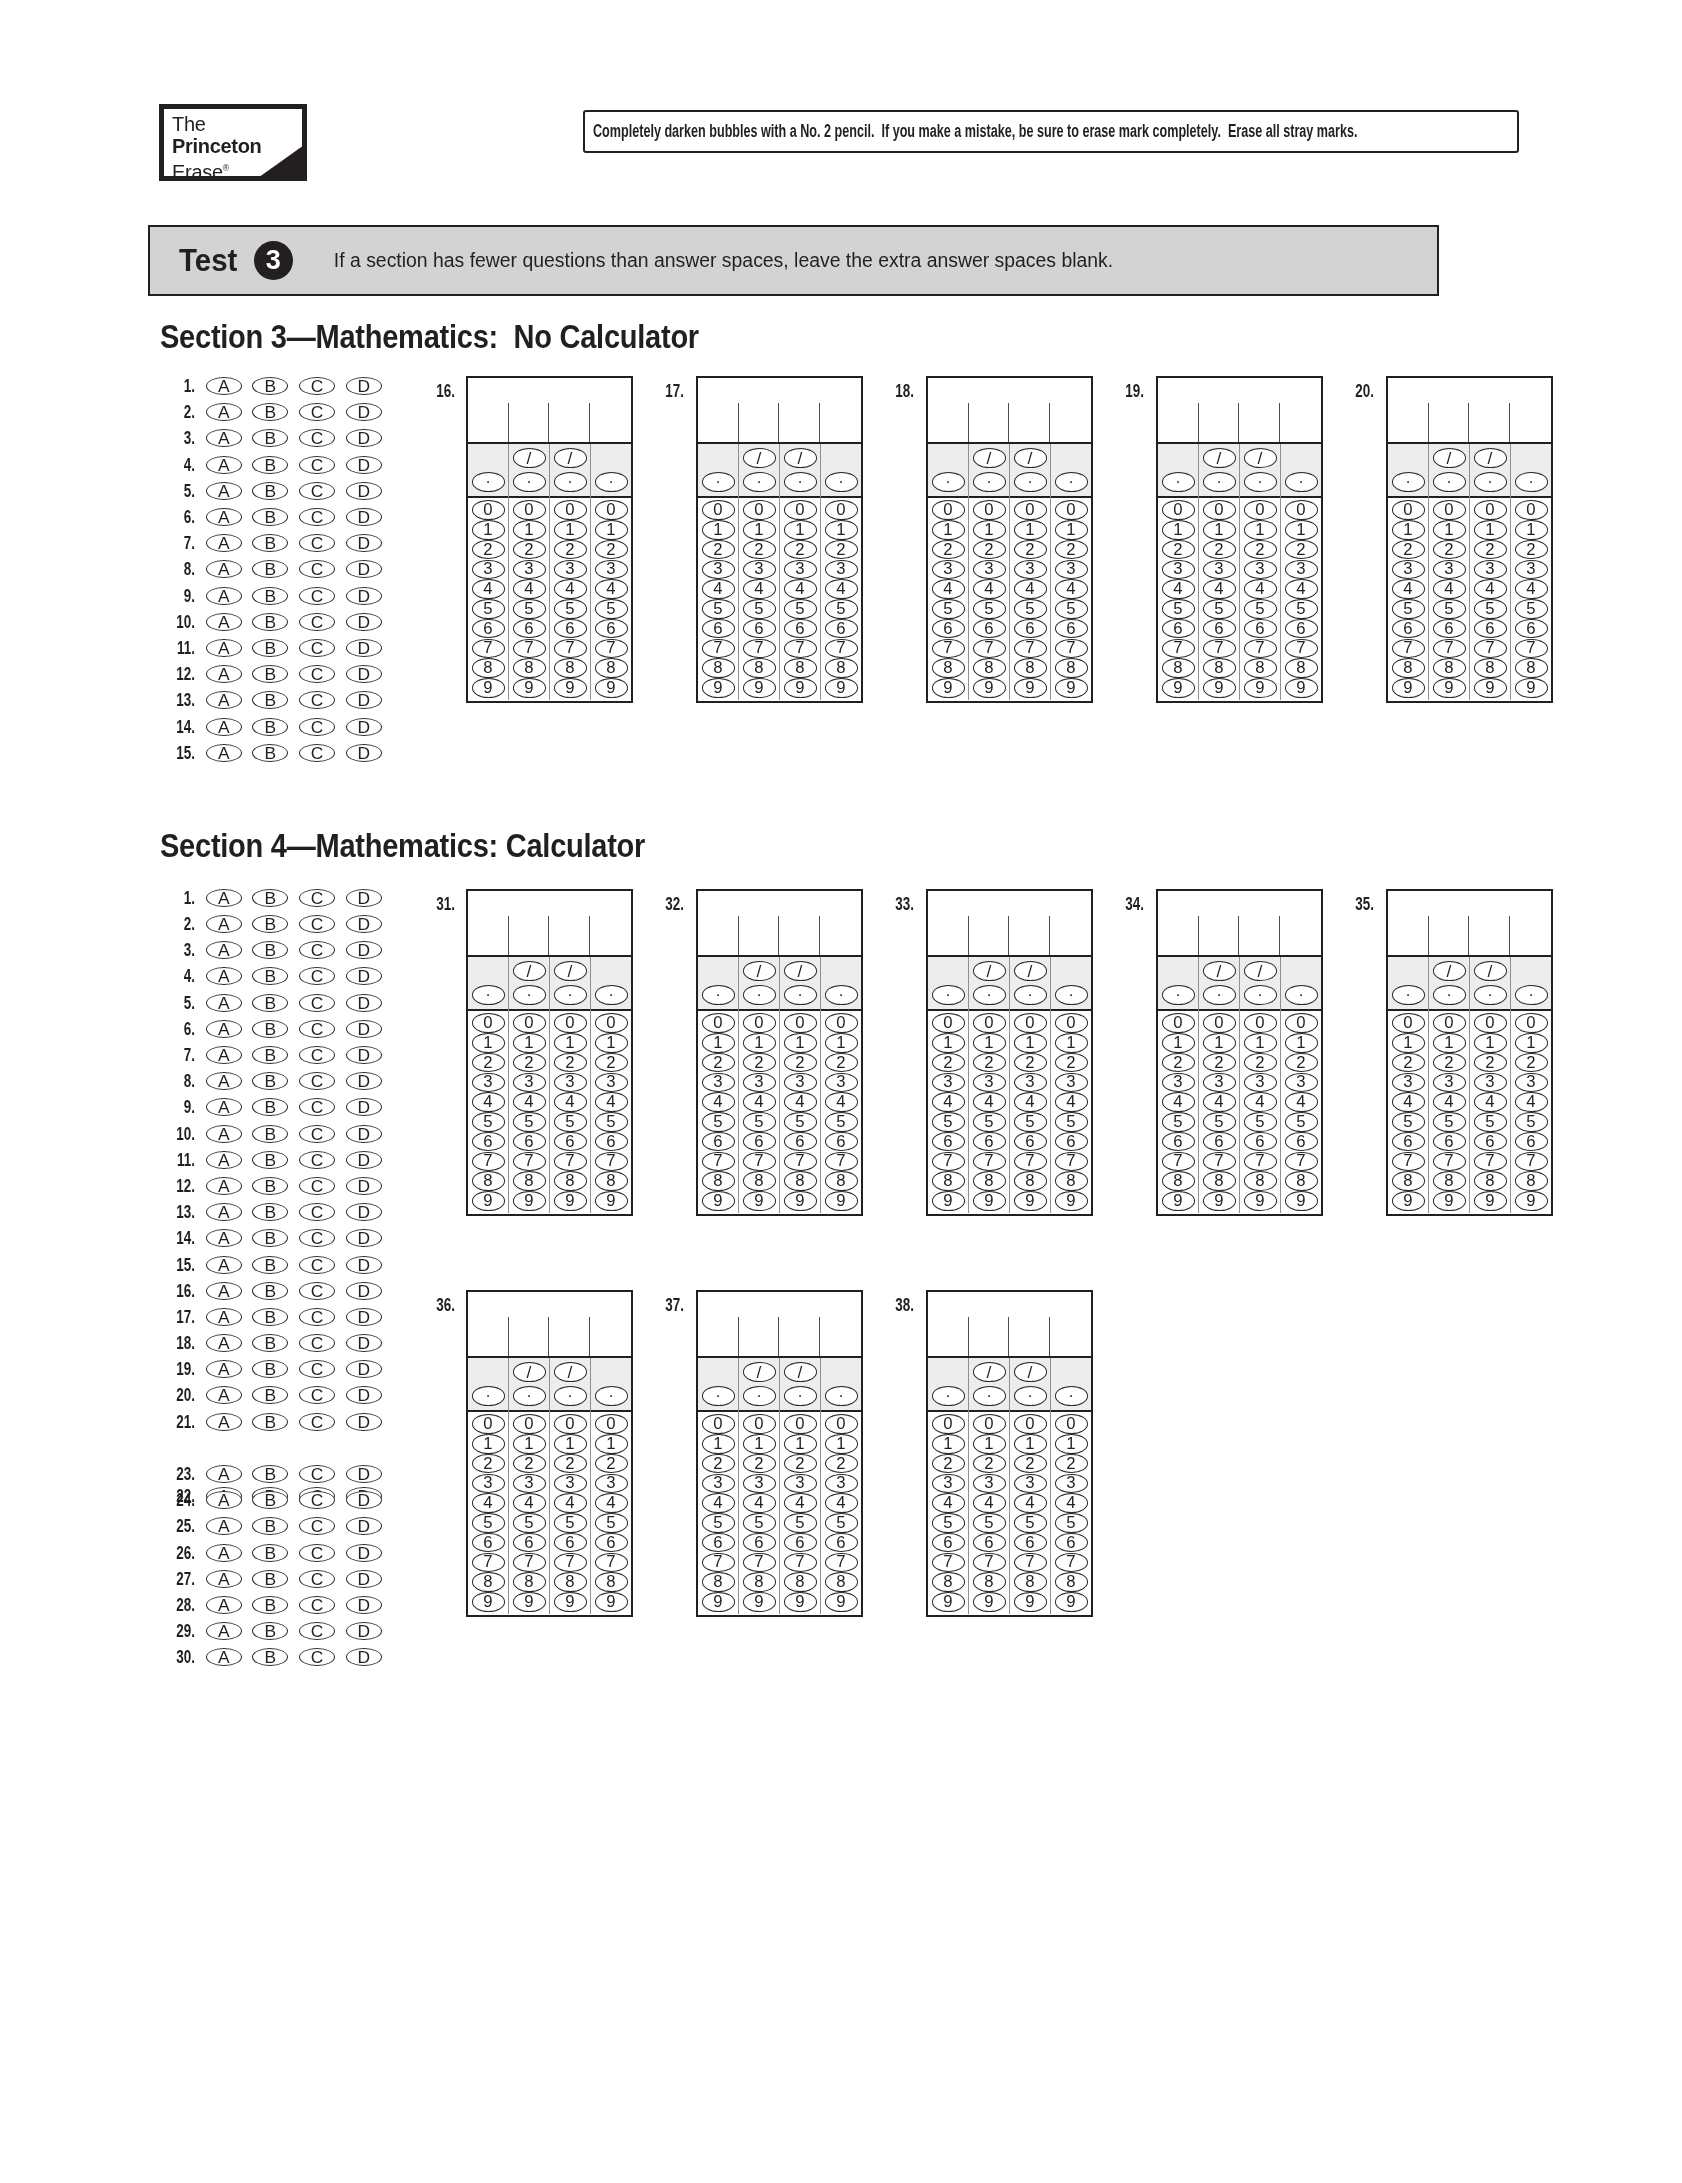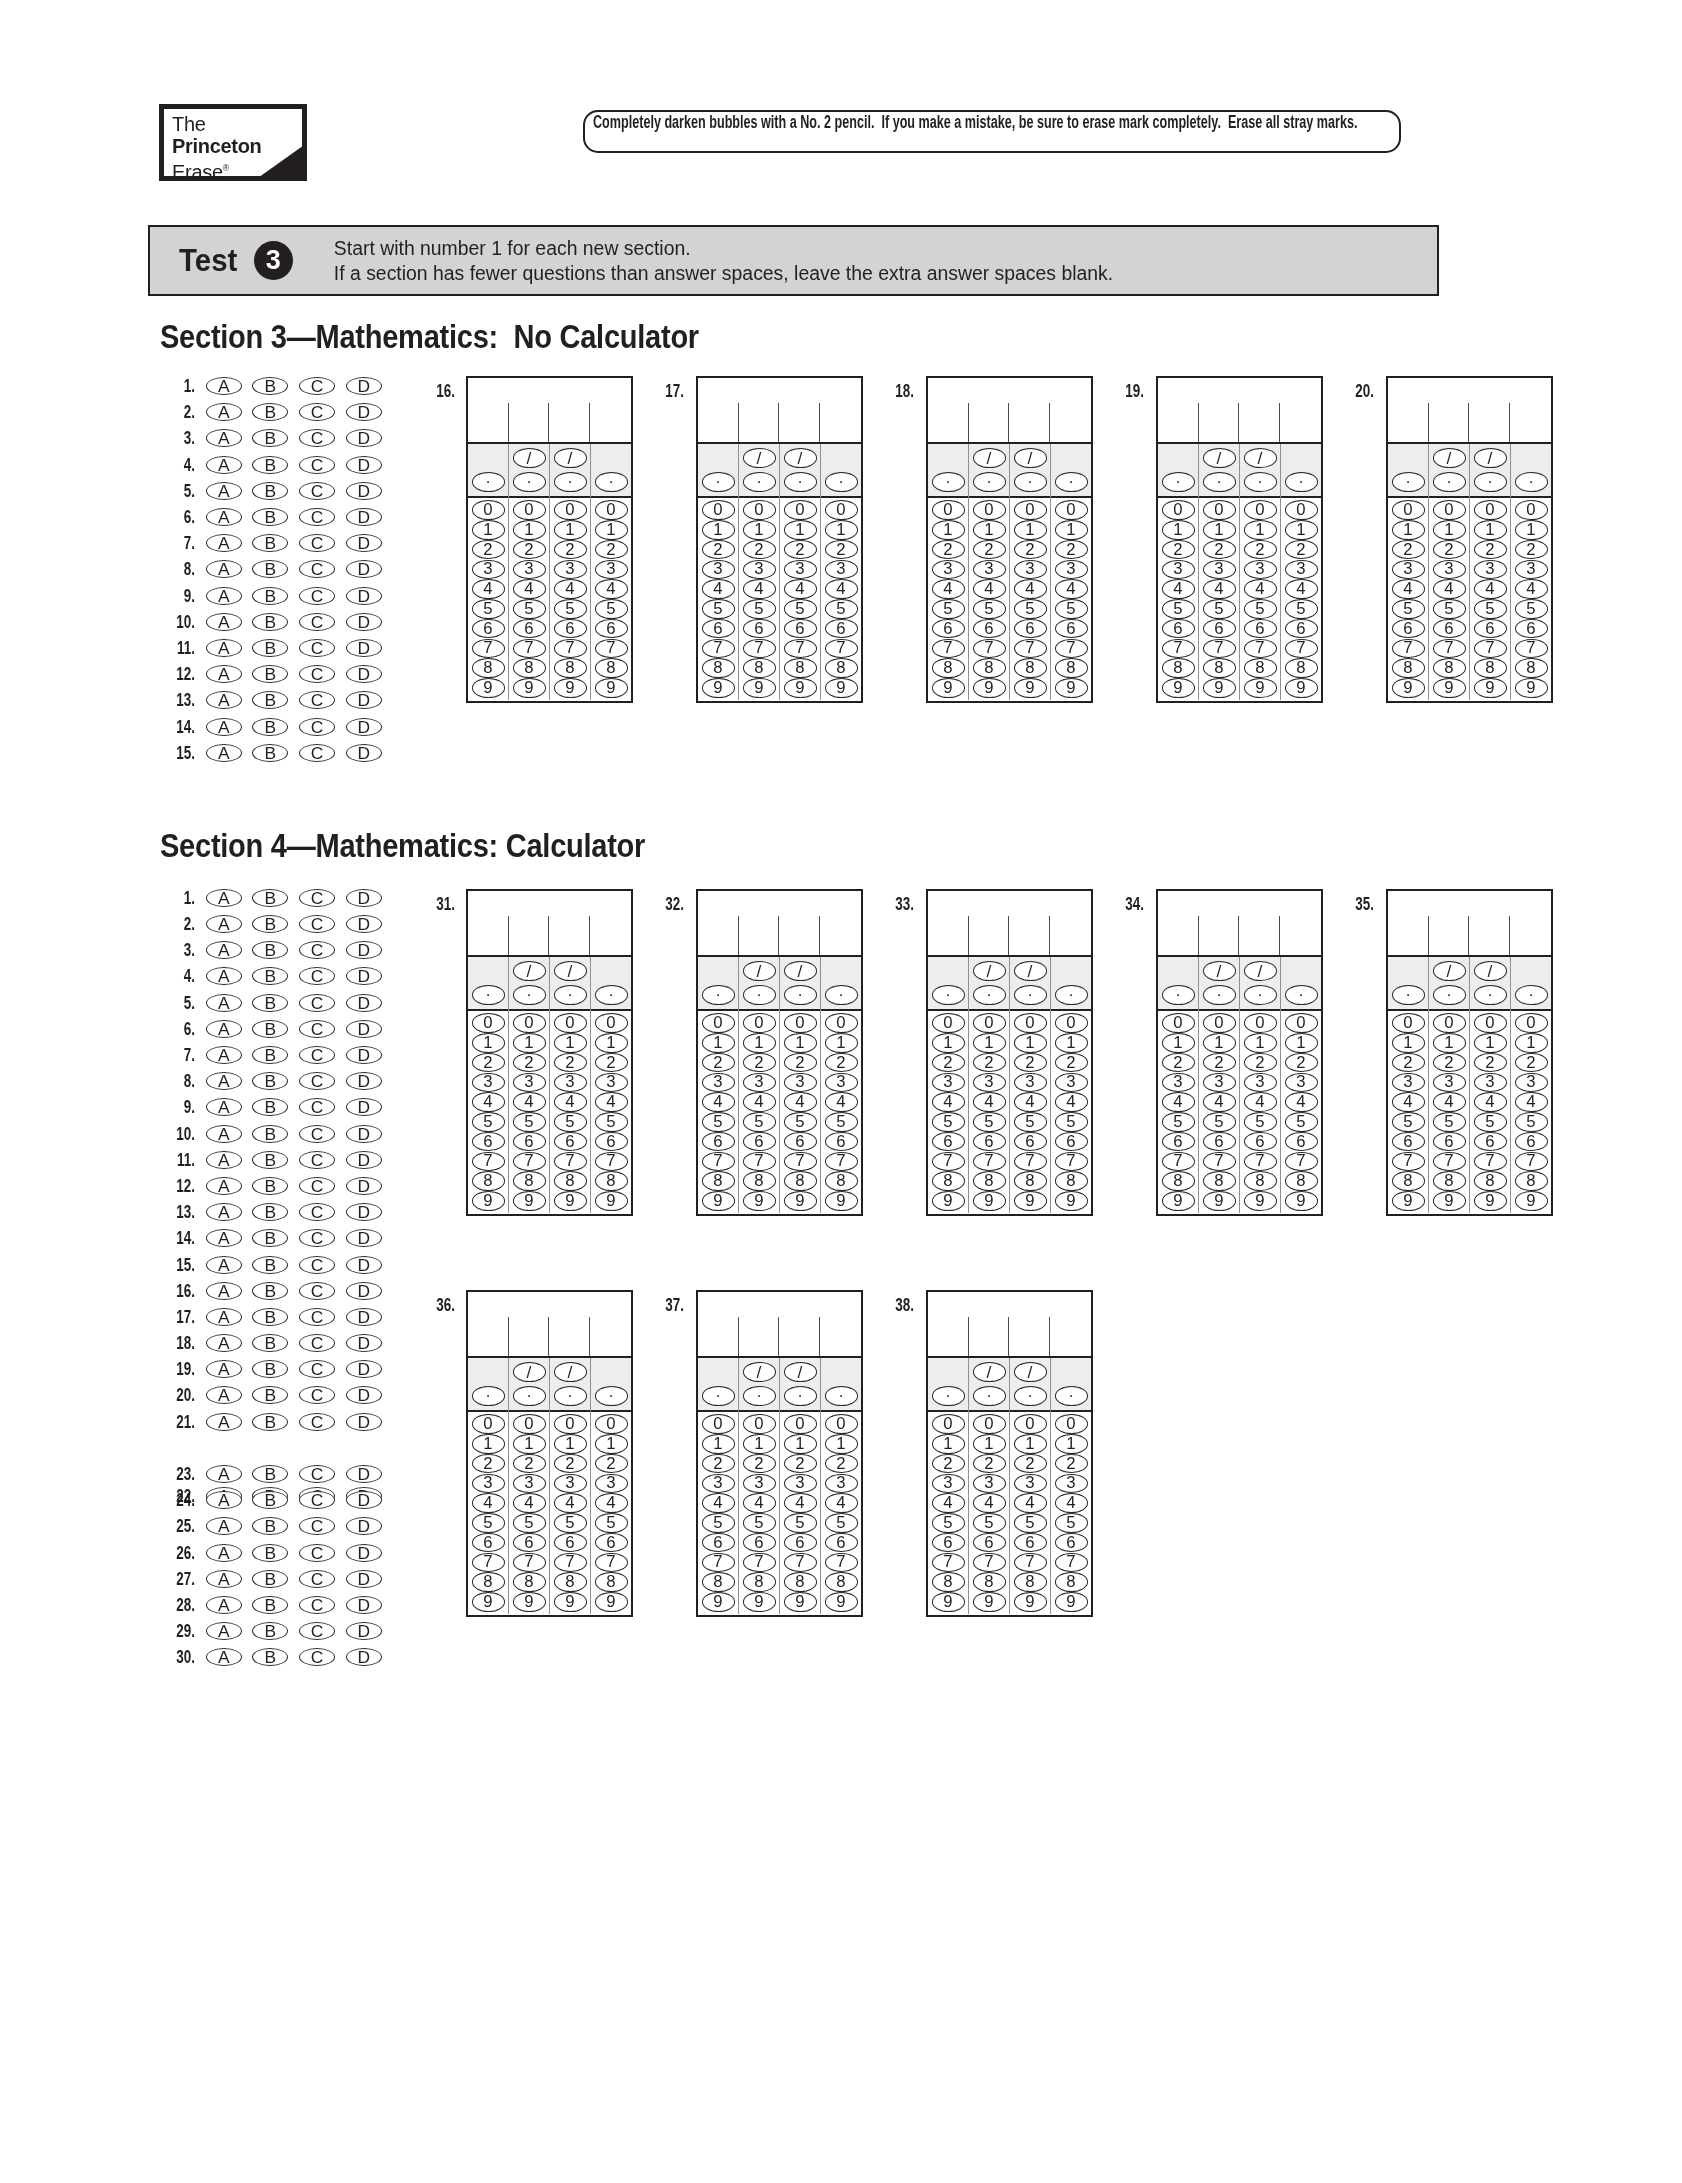--- a/index.html
+++ b/index.html
@@ -9,23 +9,23 @@
   
   .logo{position:absolute;left:159px;top:104px;width:148px;height:77px;
         border:5.3px solid #231f20;box-sizing:border-box;background:#fff;}
   .logo-text{position:absolute;left:8px;top:4px;font-size:20px;line-height:22px;letter-spacing:-0.3px;}
   .logo-text .bold{font-weight:bold;}
   .logo .reg{font-size:8.7px;vertical-align:super;}
   .logo-tri{position:absolute;right:0;bottom:0;width:100%;height:100%;
         background:#231f20;clip-path:polygon(100% 56%,100% 100%,70% 100%);}
 
   
-  .note{position:absolute;left:583px;top:110px;width:818px;height:43px;
-        border:2px solid #231f20;border-radius:15px;box-sizing:border-box;
-        display:flex;align-items:flex-start;padding-left:8px;background:#fff;}
+  .note{position:absolute;left:583px;top:110px;width:936px;height:43px;
+        border:2px solid #231f20;border-radius:3px;box-sizing:border-box;
+        display:flex;align-items:center;padding-left:8px;background:#fff;}
   .note span{font-size:18px;font-weight:bold;white-space:nowrap;
         transform:scaleX(0.70);transform-origin:left center;letter-spacing:0;}
 
   
   .bar{position:absolute;left:148px;top:225px;width:1291px;height:71px;
        background:#d3d3d3;border:2px solid #231f20;box-sizing:border-box;
        display:flex;align-items:center;}
   .bar .test{font-size:31px;font-weight:bold;margin-left:29px;transform:scaleX(0.95);transform-origin:left center;}
   .bar .circle{width:39px;height:39px;border-radius:50%;background:#231f20;color:#ffffff;
        font-size:27px;font-weight:bold;display:flex;align-items:center;justify-content:center;
@@ -86,21 +86,20 @@
   <div class="note">
     <span>Completely darken bubbles with a No. 2 pencil.&nbsp; If you make a mistake, be sure to erase mark completely.&nbsp; Erase all stray marks.</span>
   </div>
 
   <div class="bar">
     <span class="test">Test</span>
     <span class="circle">
         <span>3</span>
       </span>
     <div class="instr">
-      <div>Start with number 1 for each new section.</div>
       <div>If a section has fewer questions than answer spaces, leave the extra answer spaces blank.</div>
     </div>
   </div>
 
   <h2 class="section-title" id="s3-title">Section 3—Mathematics:&nbsp; No Calculator</h2>
   <h2 class="section-title" id="s4-title">Section 4—Mathematics: Calculator</h2>
 
 <div class="mcrow" style="left: 160px; top: 373px;">
       <div class="qnum">1.</div>
       <div class="mcbubble">A</div>

